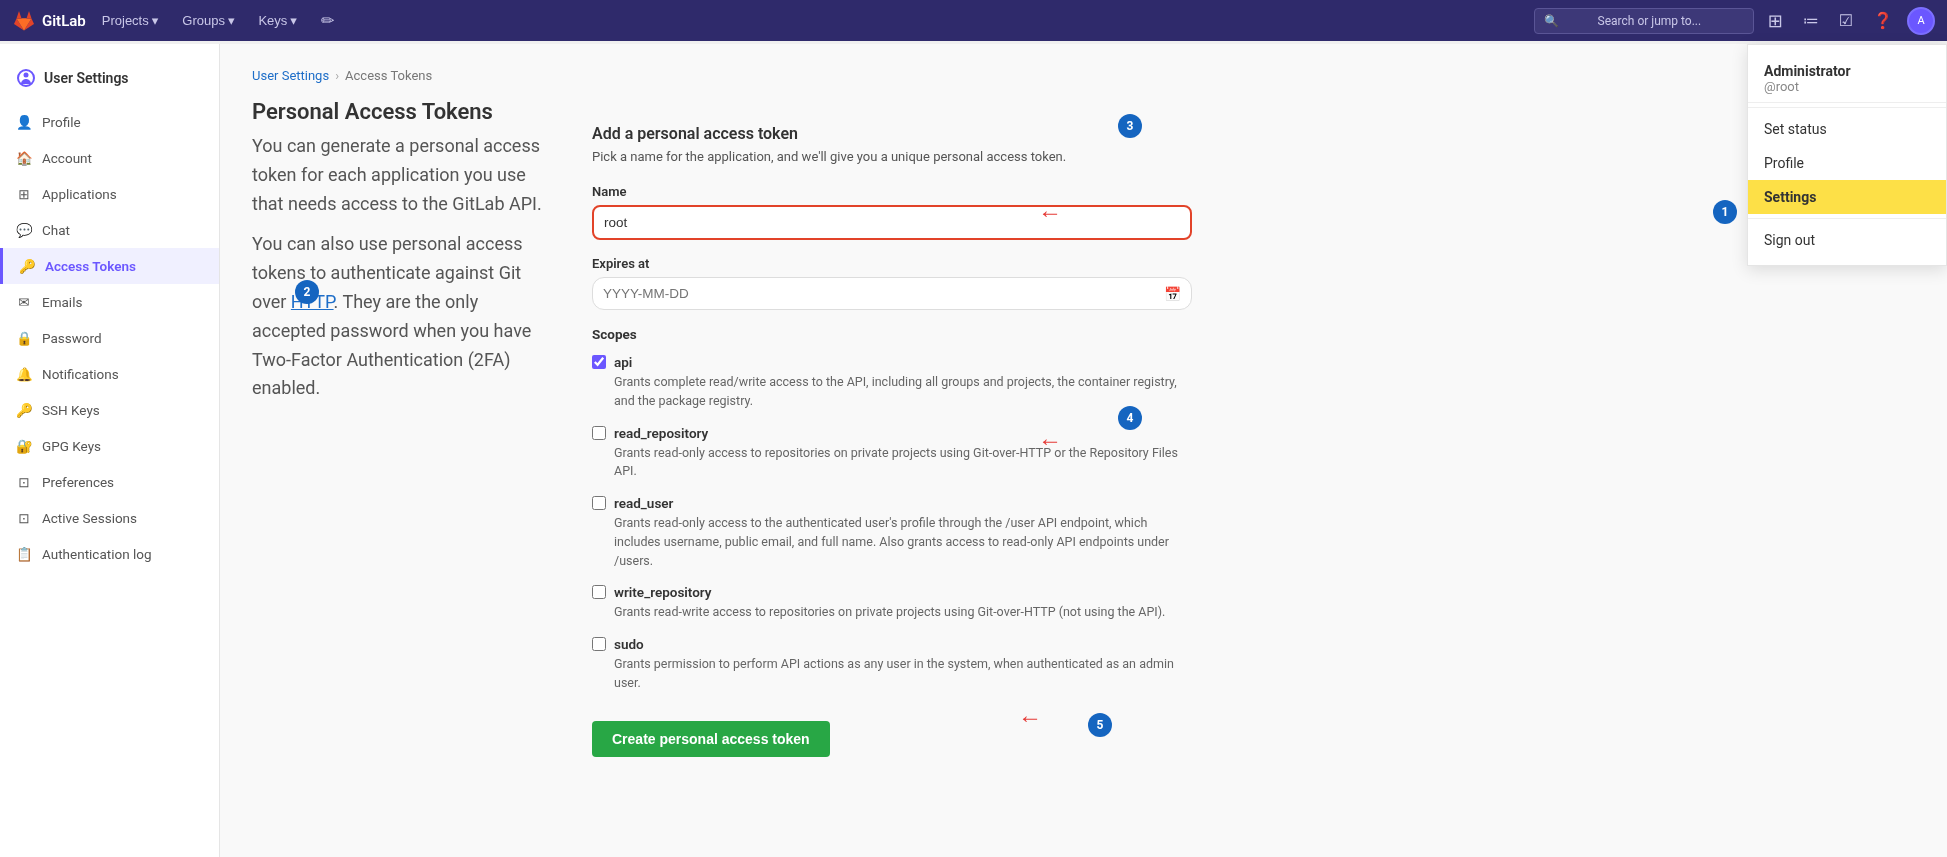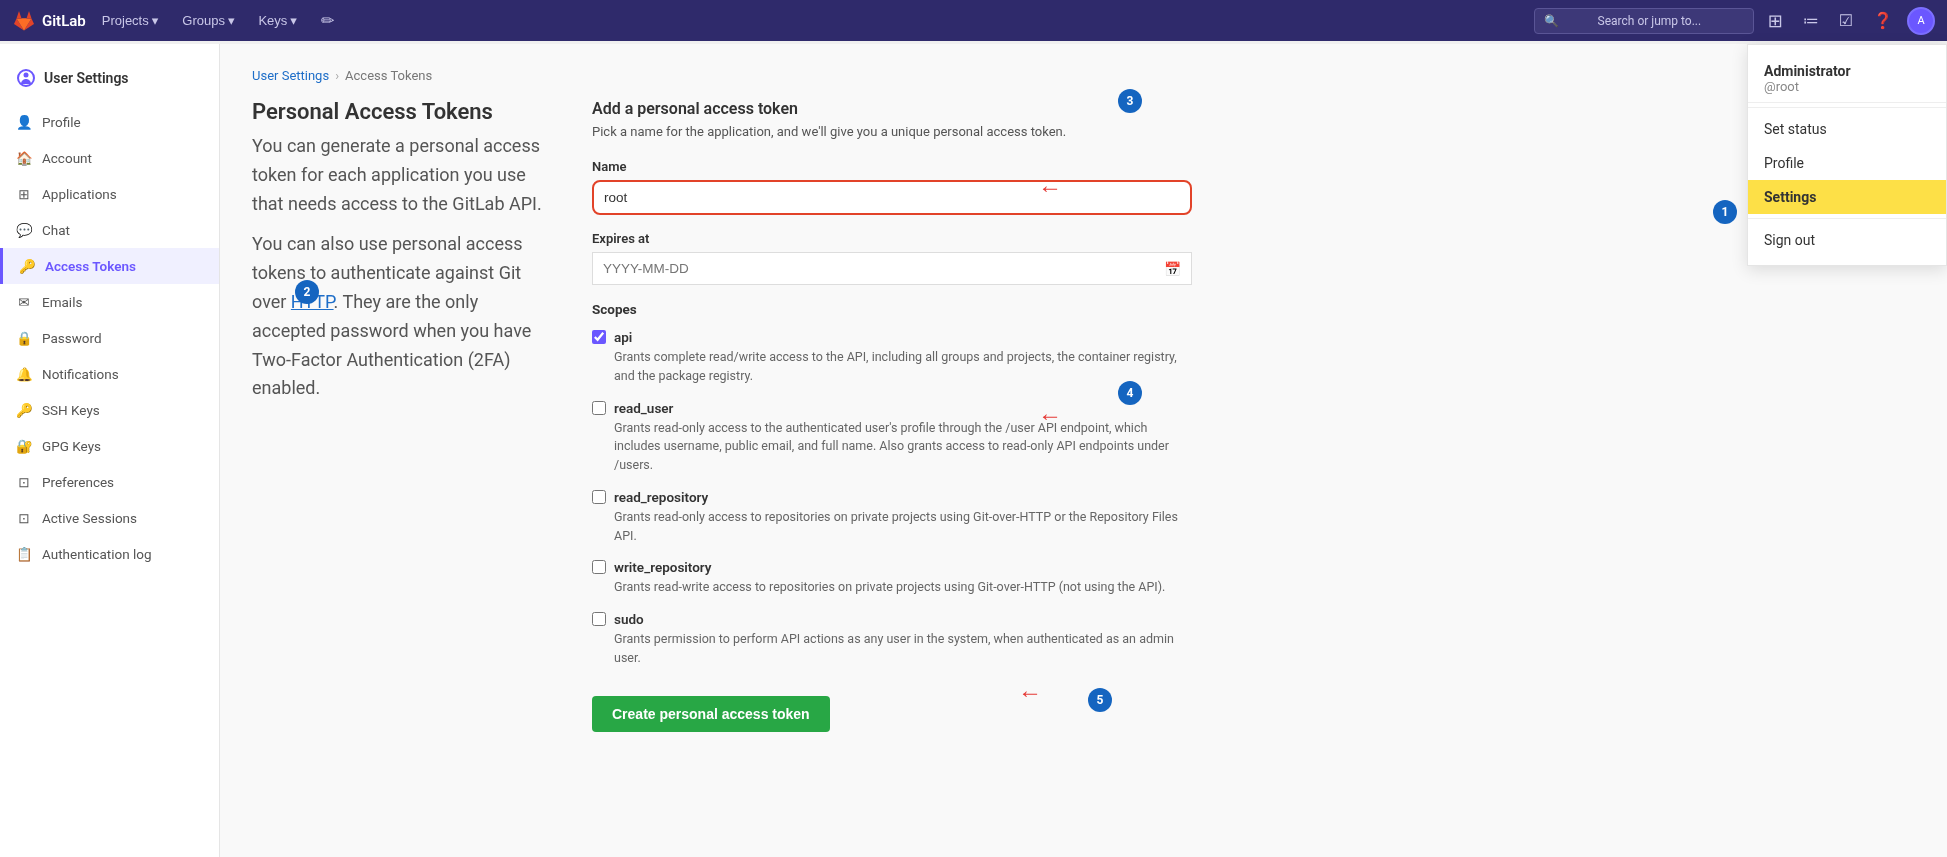--- a/index.html
+++ b/index.html
@@ -71,21 +71,21 @@
       font-size: 13px; color: #777; margin-bottom: 16px; display: flex; align-items: center; gap: 6px;
     }
     .breadcrumb a { color: #1e6ec8; text-decoration: none; }
     .breadcrumb-sep { color: #aaa; }
     .page-title { font-size: 22px; font-weight: 600; color: #333; margin-bottom: 8px; }
 
     .content-grid {
       display: flex; gap: 40px;
     }
     .left-col { max-width: 300px; }
-    .right-col { flex: 1; max-width: 600px; }
+    .right-col { flex: 1; max-width: 600px; margin-top: 25px; }
 
     .desc-text { font-size: 18px; color: #555; line-height: 1.6; margin-bottom: 12px; }
     .desc-text a { color: #1e6ec8; }
 
     .form-section-title { font-size: 16px; font-weight: 600; color: #333; margin-bottom: 6px; }
     .form-subtitle { font-size: 13px; color: #555; margin-bottom: 20px; }
 
     .form-group { margin-bottom: 16px; }
     .form-label { font-size: 13px; font-weight: 600; color: #333; margin-bottom: 6px; display: block; }
     .form-input {
@@ -290,51 +290,51 @@
         
         <div class="form-group">
           <label class="form-label">Name</label>
           <input type="text" class="form-input" value="root" style="">
         </div>
 
         
         <div class="form-group">
           <label class="form-label">Expires at</label>
           <div class="date-input-wrap">
-            <input type="text" placeholder="YYYY-MM-DD" style="width: 100%; padding: 8px 36px 8px 10px; border: 1px solid rgb(221, 221, 221); border-radius: 0; font-size: 13.5px; color: rgb(170, 170, 170);">
+            <input type="text" placeholder="YYYY-MM-DD" style="width: 100%; padding: 8px 36px 8px 10px; border: 1px solid rgb(221, 221, 221); border-radius: 12px; font-size: 13.5px; color: rgb(170, 170, 170);">
             <span class="cal-icon">📅</span>
           </div>
         </div>
 
         
         <div class="form-group">
           <div class="scopes-title">Scopes</div>
 
           <div class="scope-item">
             <div class="scope-check-row">
               <input type="checkbox" checked="" id="chk-api" style="">
               <label for="chk-api" class="scope-name">api</label>
             </div>
             <div class="scope-desc">Grants complete read/write access to the API, including all groups and projects, the container registry, and the package registry.</div>
           </div>
 
           <div class="scope-item">
             <div class="scope-check-row">
+              <input type="checkbox" id="chk-read-repo" style="">
+              <label for="chk-read-repo" class="scope-name">read_repository</label>
+            </div>
+            <div class="scope-desc">Grants read-only access to repositories on private projects using Git-over-HTTP or the Repository Files API.</div>
+          </div>
+
+          <div class="scope-item">
+            <div class="scope-check-row">
               <input type="checkbox" id="chk-read-user" style="">
               <label for="chk-read-user" class="scope-name">read_user</label>
             </div>
             <div class="scope-desc">Grants read-only access to the authenticated user's profile through the /user API endpoint, which includes username, public email, and full name. Also grants access to read-only API endpoints under /users.</div>
-          </div>
-
-          <div class="scope-item">
-            <div class="scope-check-row">
-              <input type="checkbox" id="chk-read-repo" style="">
-              <label for="chk-read-repo" class="scope-name">read_repository</label>
-            </div>
-            <div class="scope-desc">Grants read-only access to repositories on private projects using Git-over-HTTP or the Repository Files API.</div>
           </div>
 
           <div class="scope-item">
             <div class="scope-check-row">
               <input type="checkbox" id="chk-write-repo" style="">
               <label for="chk-write-repo" class="scope-name">write_repository</label>
             </div>
             <div class="scope-desc">Grants read-write access to repositories on private projects using Git-over-HTTP (not using the API).</div>
           </div>
 

